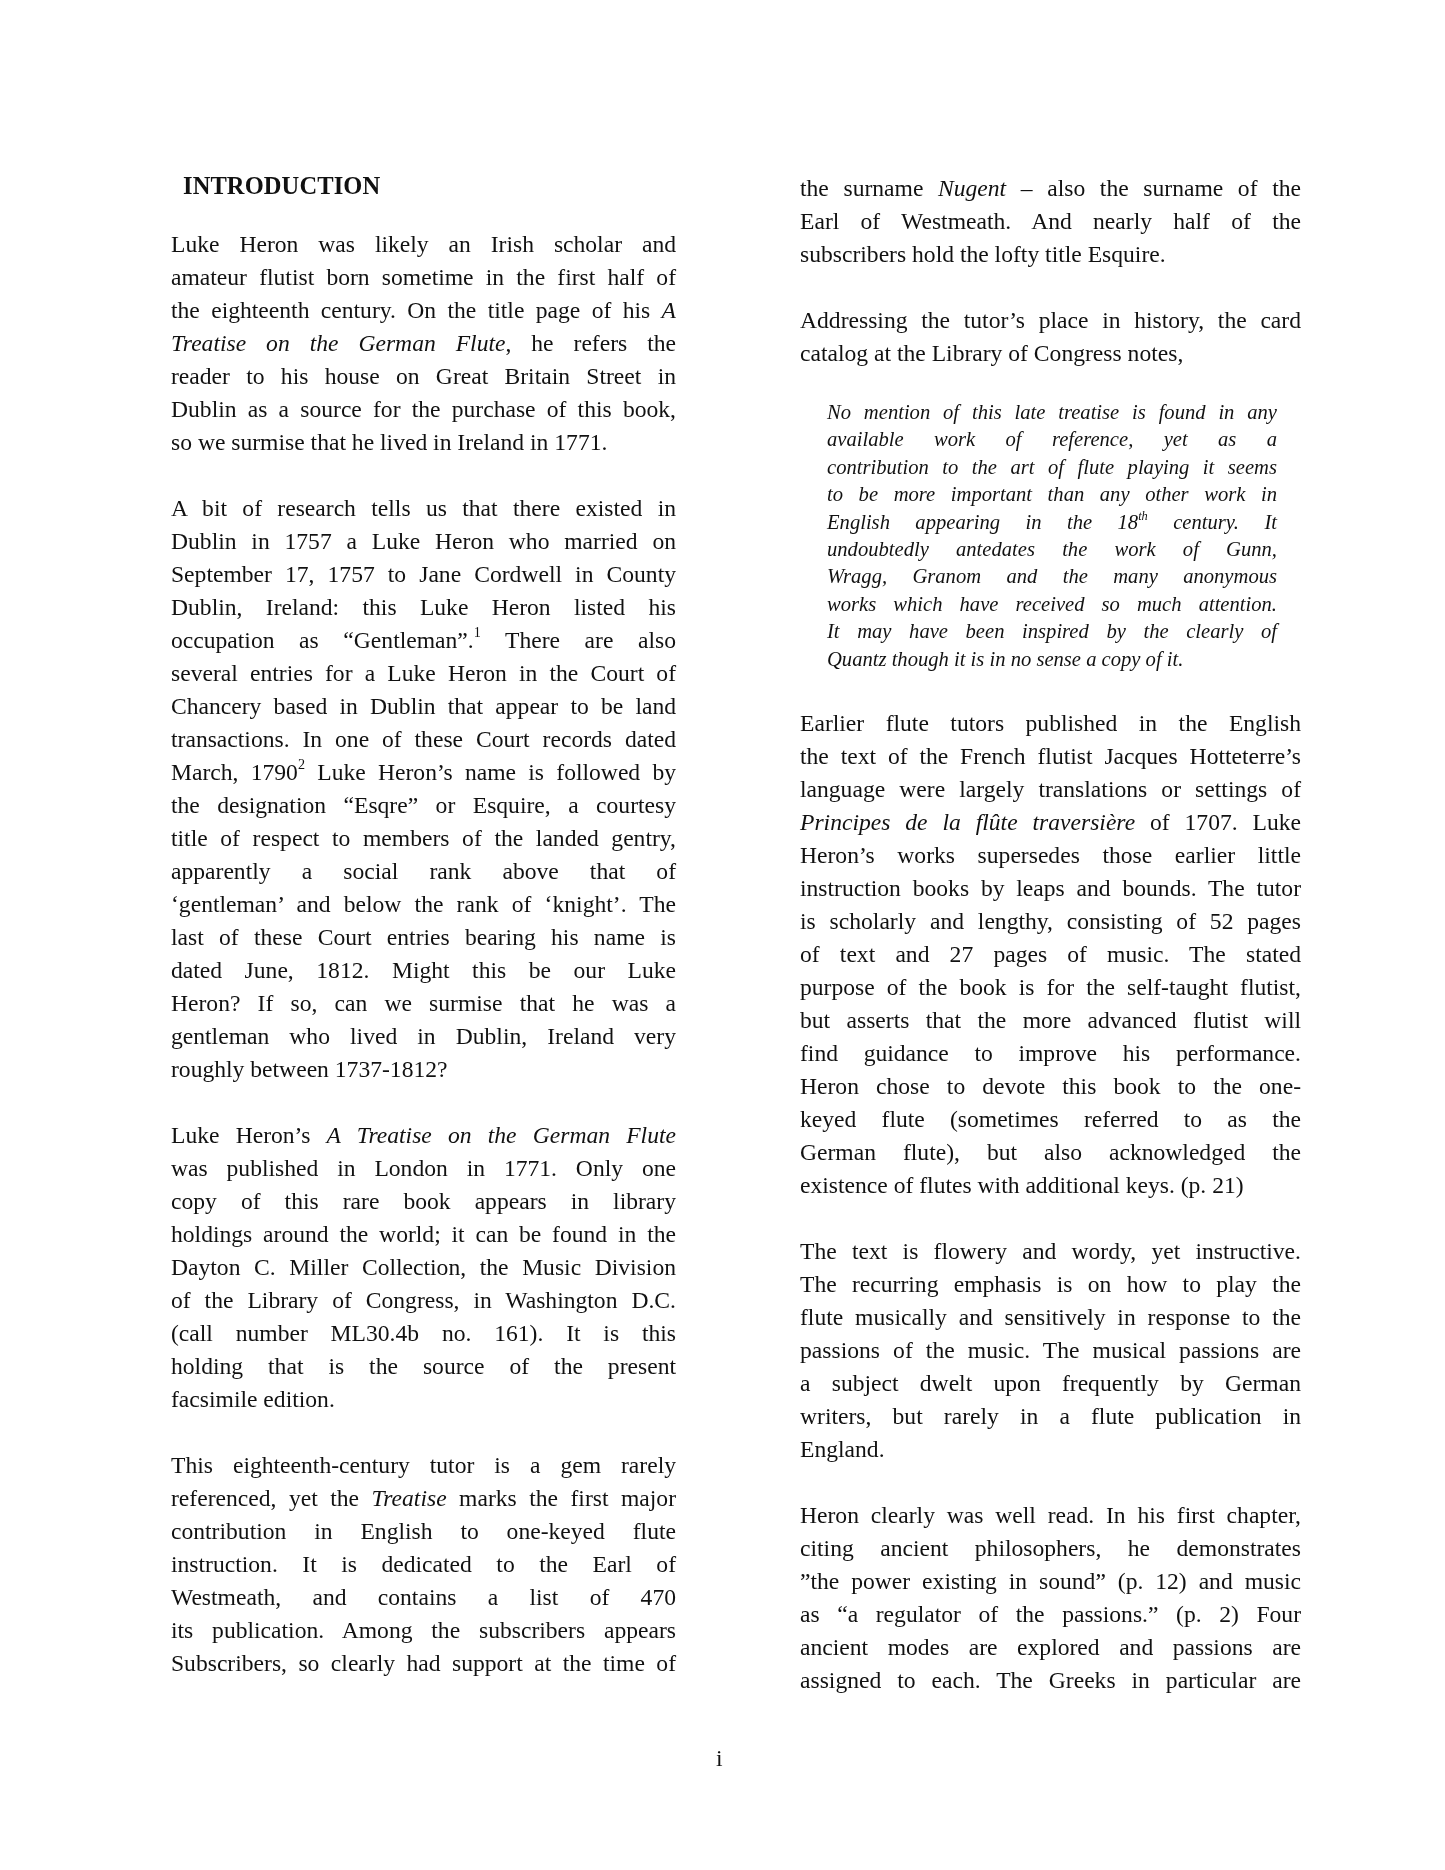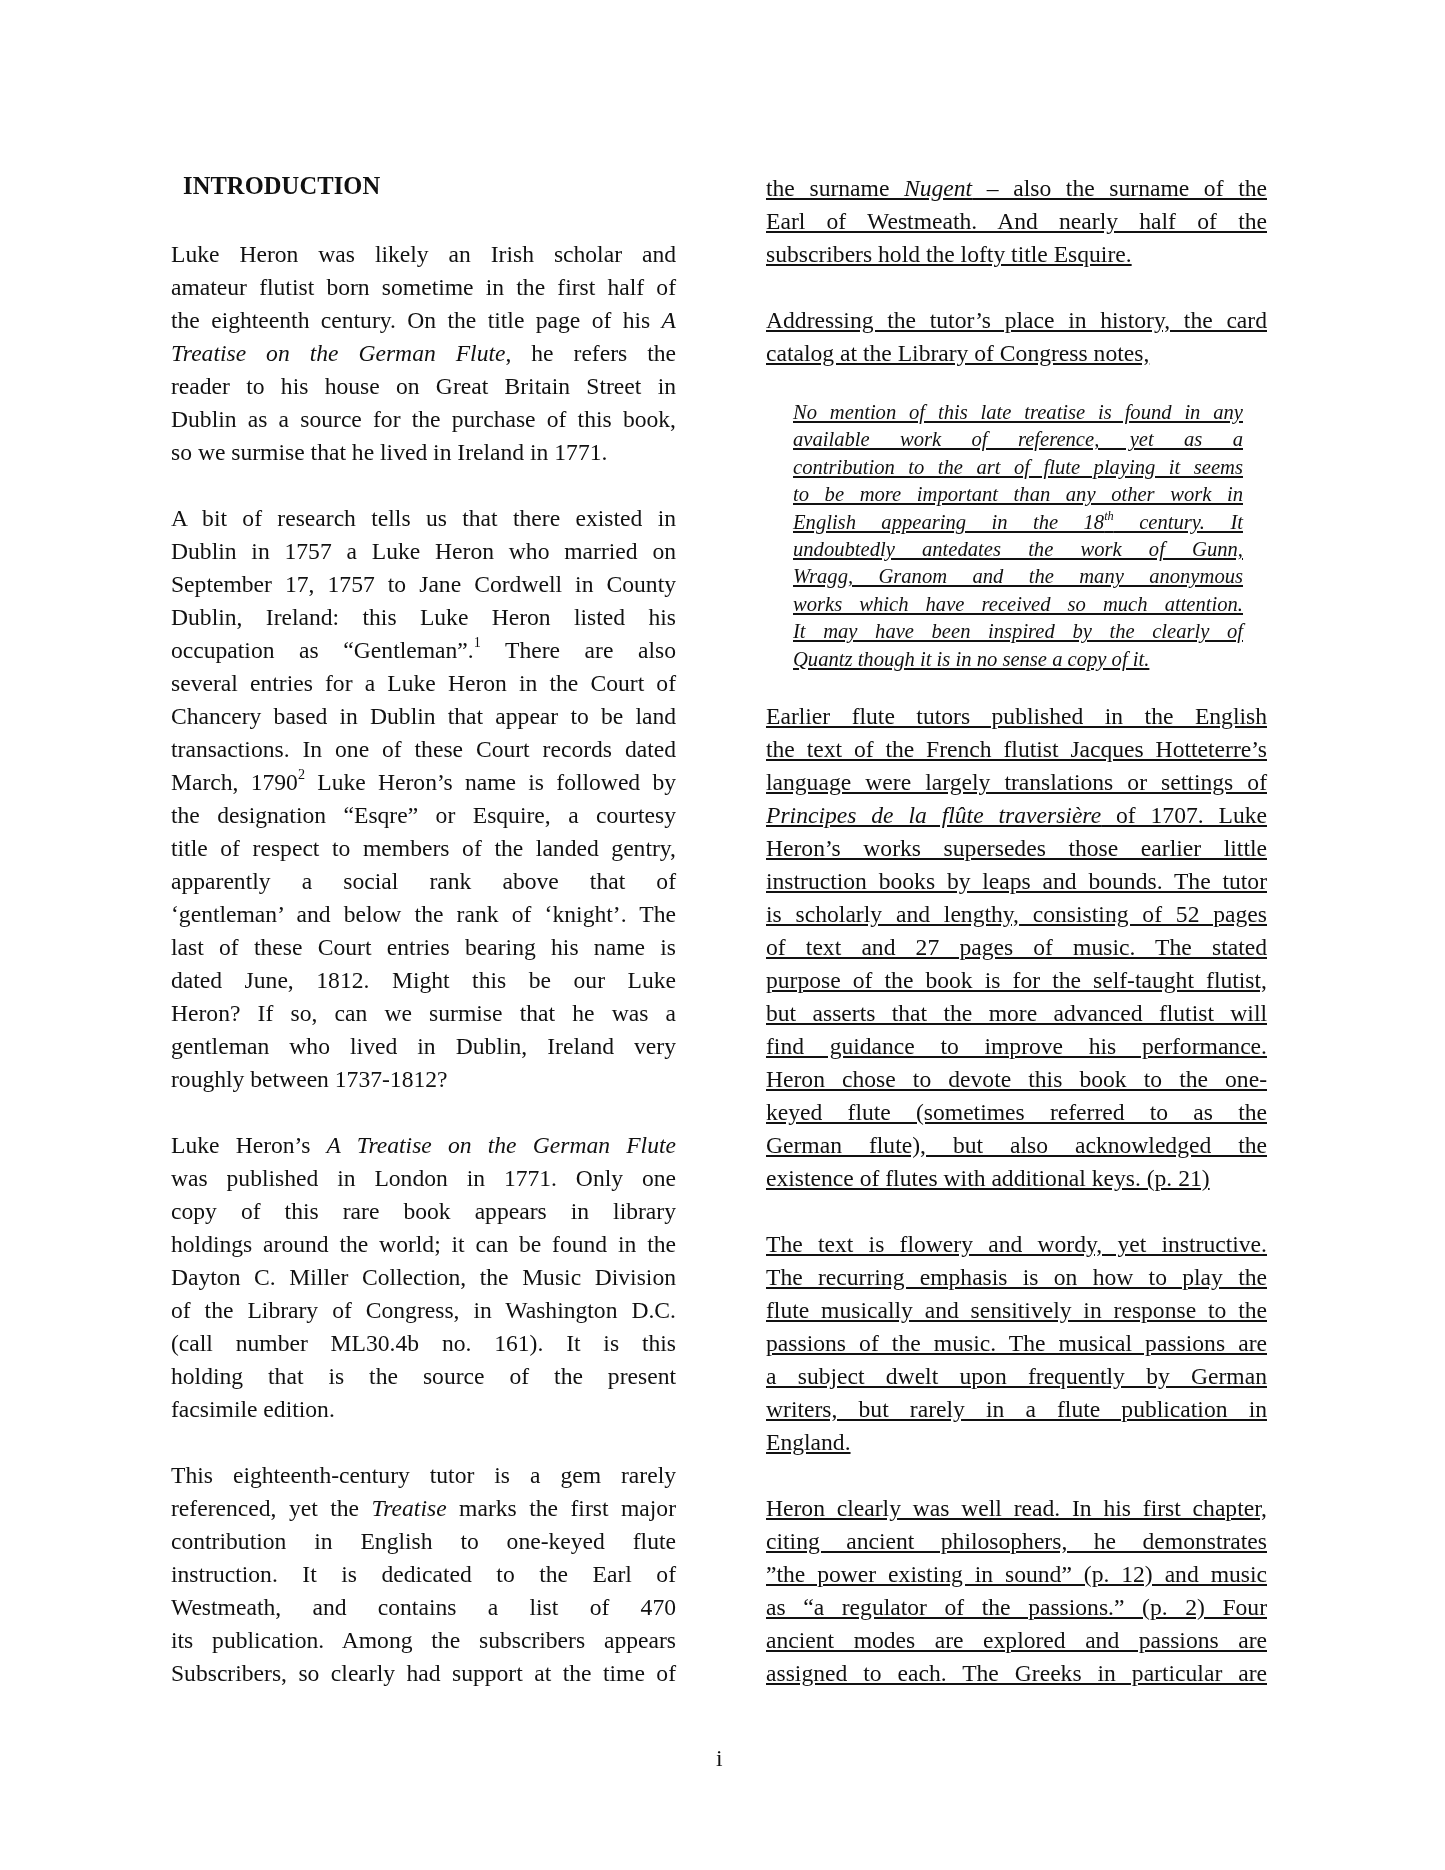--- a/index.html
+++ b/index.html
@@ -1,24 +1,24 @@
 <!DOCTYPE html>
 <html><head>
 <meta charset="utf-8">
 <style>
   html, body { margin: 0; padding: 0; background: #ffffff; }
   body { width: 1445px; height: 1870px; position: relative; overflow: hidden; color: #111111; font-family: "Liberation Serif", "DejaVu Serif", serif; }
   .heading { position: absolute; left: 171px; top: 160px; font-weight: bold; font-size: 24.5px; letter-spacing: 0.1px; margin: 12px; }
   .col { position: absolute; }
-  .col.left { left: 171px; width: 505px; top: 238px; }
-  .col.right { left: 766px; width: 501px; top: 172px; text-decoration: underline; }
+  .col.left { left: 171px; width: 505px; top: 228px; }
+  .col.right { left: 800px; width: 501px; top: 172px; }
   .para { margin: 0 0 33px 0; }
   .line { display: block; height: 33px; line-height: 33px; font-size: 23.6px; white-space: nowrap; text-align: justify; text-align-last: justify; }
   .line.last { text-align-last: left; }
-  .quote { margin: -4px 0 27px 27px; width: 450px; }
+  .quote { margin: -4px 0 34px 27px; width: 450px; }
   .qline { display: block; height: 27.4px; line-height: 27.4px; font-size: 20.6px; font-style: italic; white-space: nowrap; text-align: justify; text-align-last: justify; }
   .qline.last { text-align-last: left; }
   i, .ital { font-style: italic; }
   sup { font-size: 60%; line-height: 0; vertical-align: 0.75em; }
   .page-num { position: absolute; left: 716px; top: 1745px; font-size: 23.6px; }
 </style>
 </head>
 <body>
 
 <h1 class="heading">INTRODUCTION</h1>

